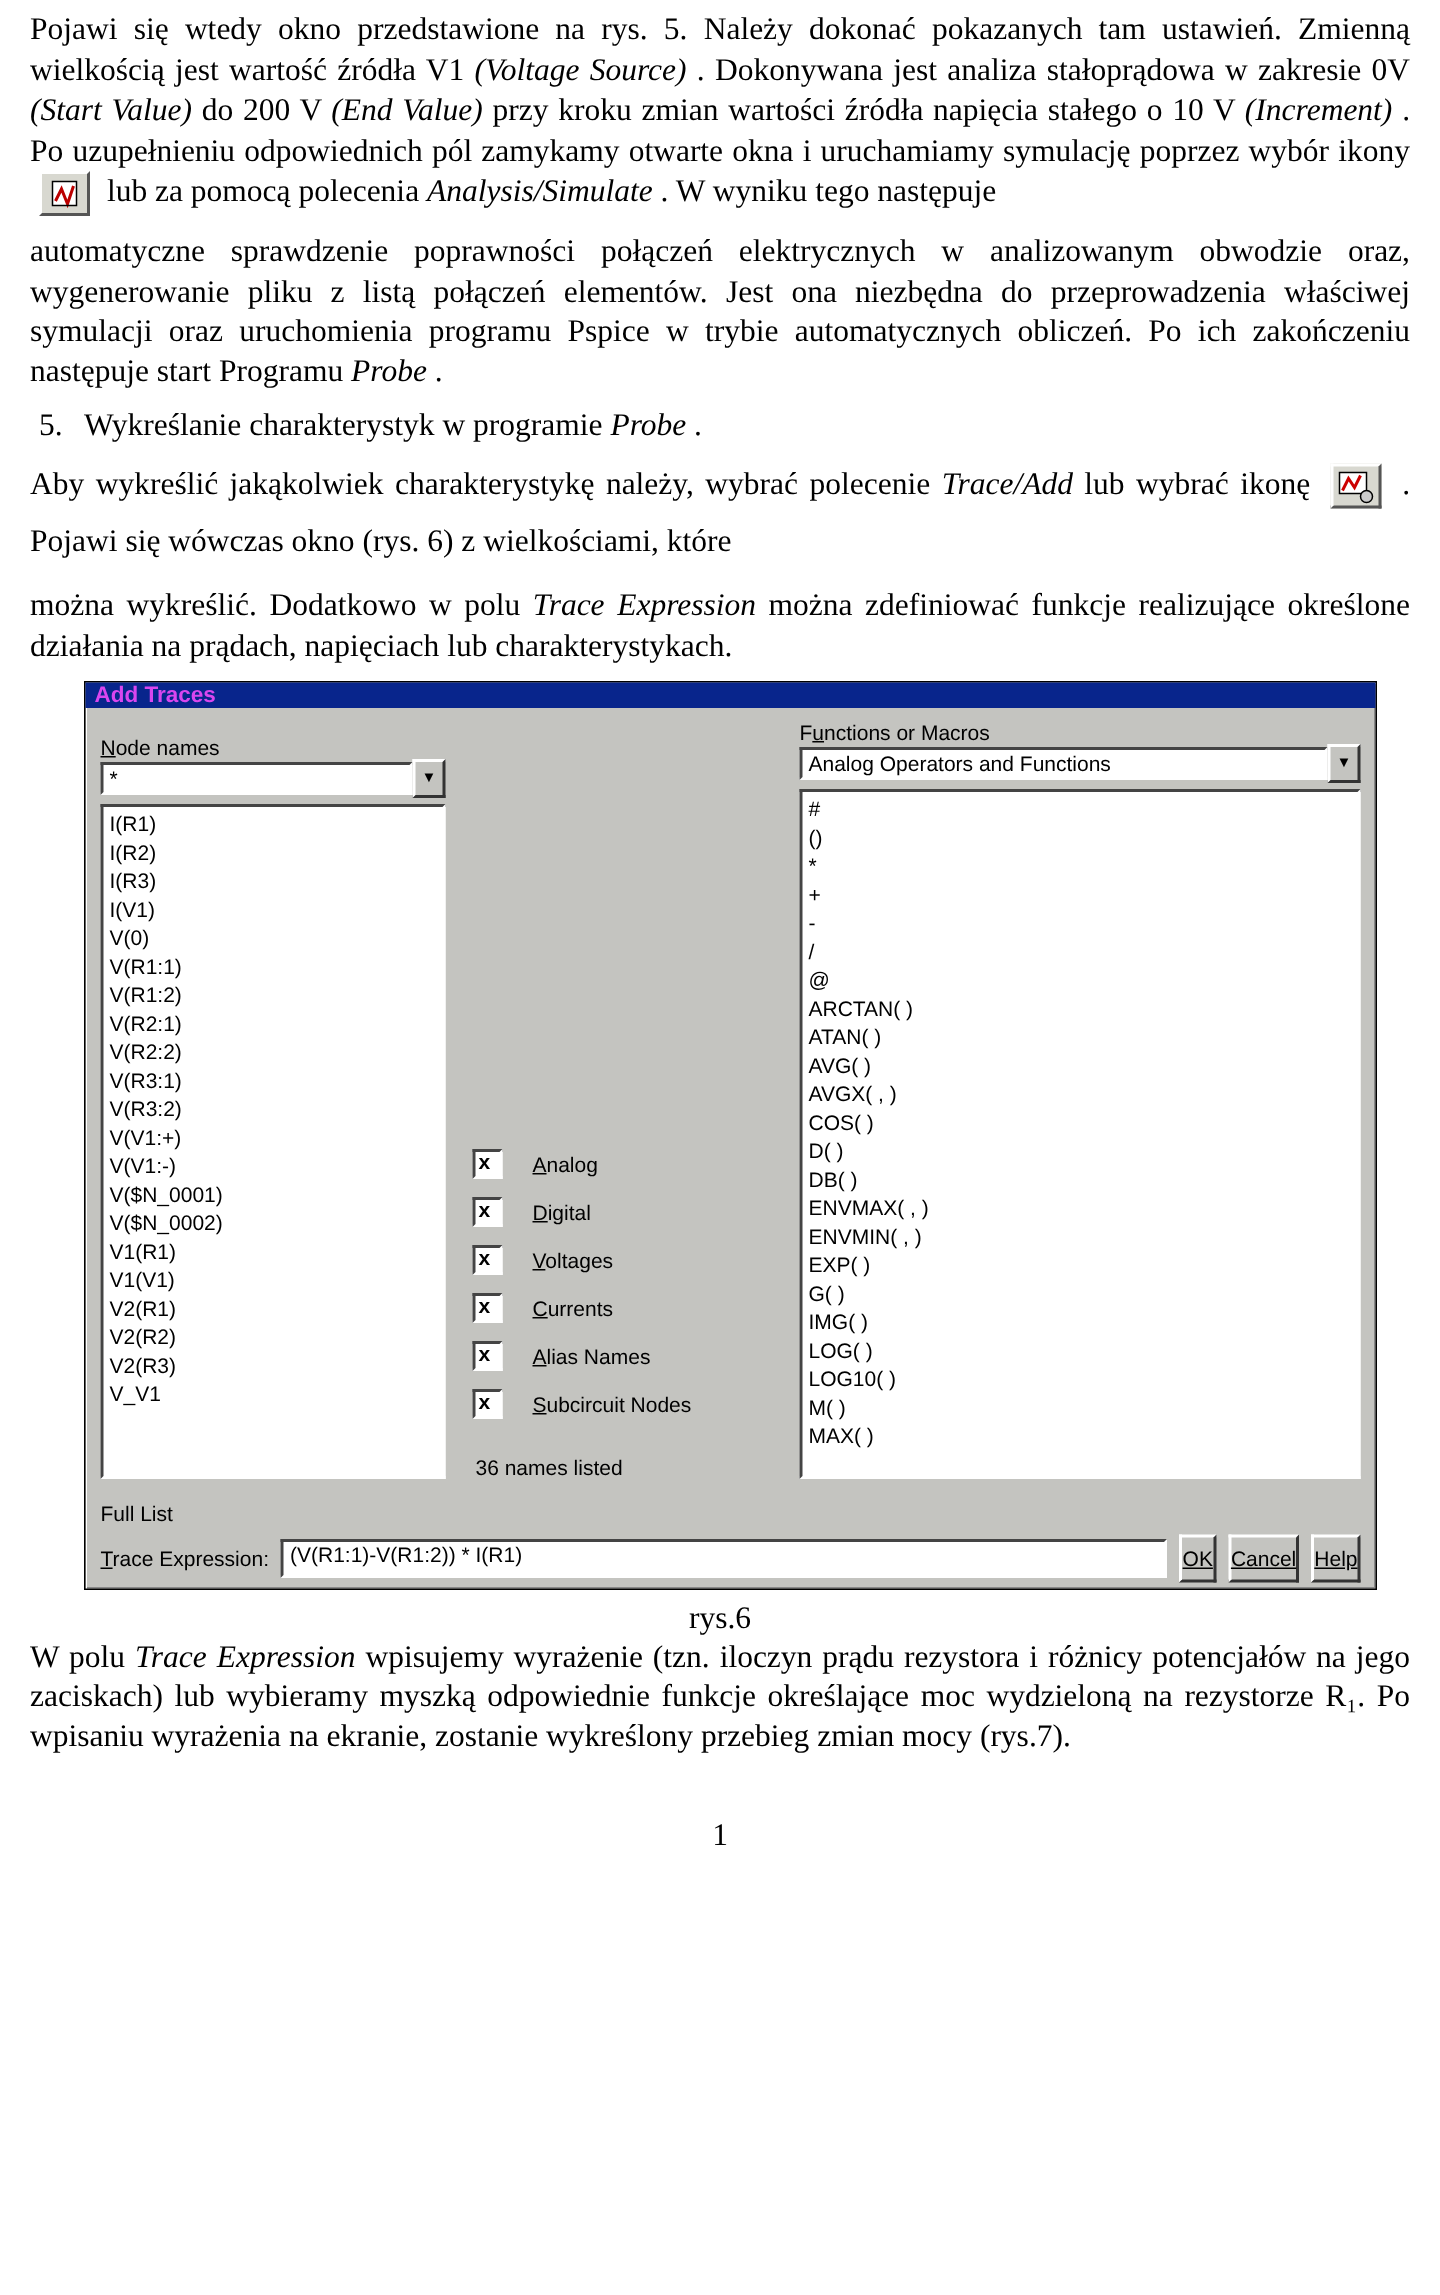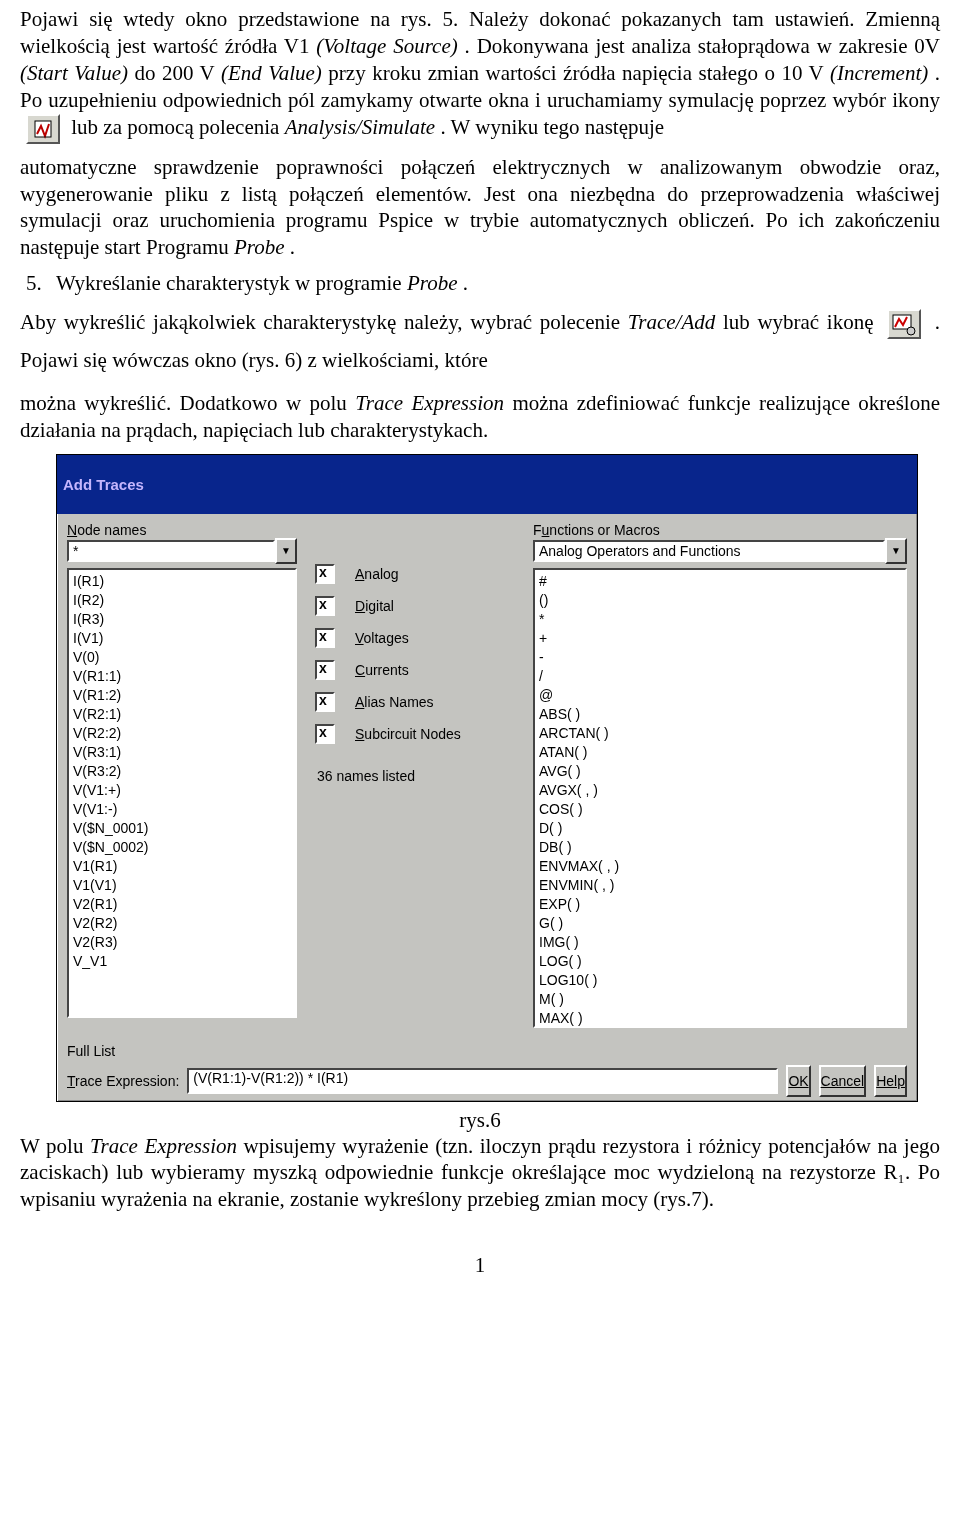--- a/index.html
+++ b/index.html
@@ -34,26 +34,26 @@
     width: 860px;
     margin: 10px 0 6px 36px;
     font-family: Tahoma, Arial, sans-serif;
     font-size: 14px;
     background: #c4c4c0;
     border: 1px solid #000;
     box-shadow: inset 1px 1px #fff, inset -1px -1px #888;
   }
   .dlg-title {
     background: #08258c;
-    color: #c4b5fd;
+    color: #d946ef;
     font-weight: bold;
-    padding: 21px 6px;
+    padding: 0 6px;
     font-size: 15px;
   }
-  .dlg-body { display: flex; padding: 8px 10px 6px 10px; gap: 14px; }
+  .dlg-body { display: flex; padding: 8px 10px 6px 10px; gap: 14px; align-items: flex-end; }
   .grp { display: flex; flex-direction: column; }
   .underline1 { text-decoration: underline; }
   .sunken {
     background: #fff;
     border: 2px solid; border-color: #444 #fff #fff #444;
     box-sizing: border-box;
   }
   .combo { display: flex; align-items: center; }
   .combo .sunken { height: 22px; line-height: 18px; padding: 0 4px; }
   .dropbtn {
@@ -227,21 +227,20 @@
       </div>
       <div class="sunken listbox" style="height:460px; margin-top:4px;">
         <div class="listbox-inner" id="right-list">
             <div class="listbox-row">#</div>
             <div class="listbox-row">()</div>
             <div class="listbox-row">*</div>
             <div class="listbox-row">+</div>
             <div class="listbox-row">-</div>
             <div class="listbox-row">/</div>
             <div class="listbox-row">@</div>
-            <div class="listbox-row">ABS( )</div>
             <div class="listbox-row">ARCTAN( )</div>
             <div class="listbox-row">ATAN( )</div>
             <div class="listbox-row">AVG( )</div>
             <div class="listbox-row">AVGX( , )</div>
             <div class="listbox-row">COS( )</div>
             <div class="listbox-row">D( )</div>
             <div class="listbox-row">DB( )</div>
             <div class="listbox-row">ENVMAX( , )</div>
             <div class="listbox-row">ENVMIN( , )</div>
             <div class="listbox-row">EXP( )</div>

